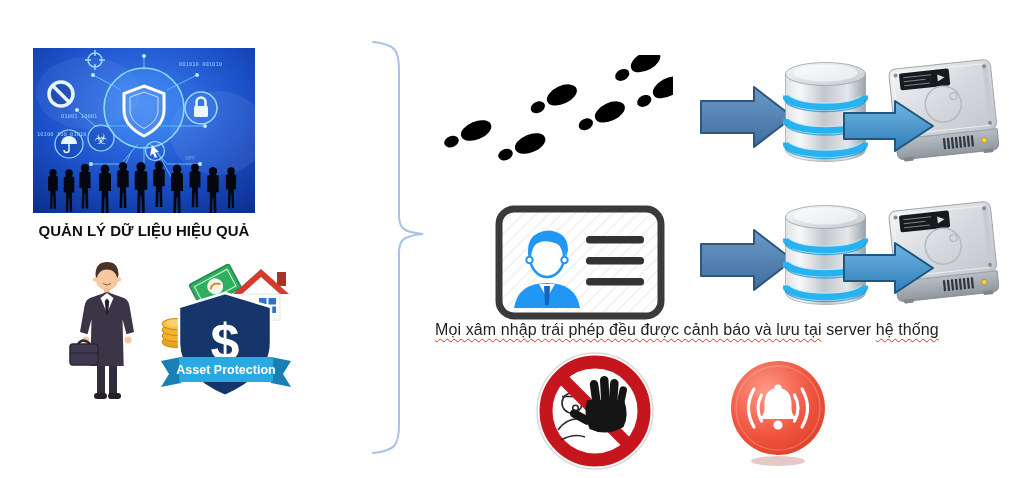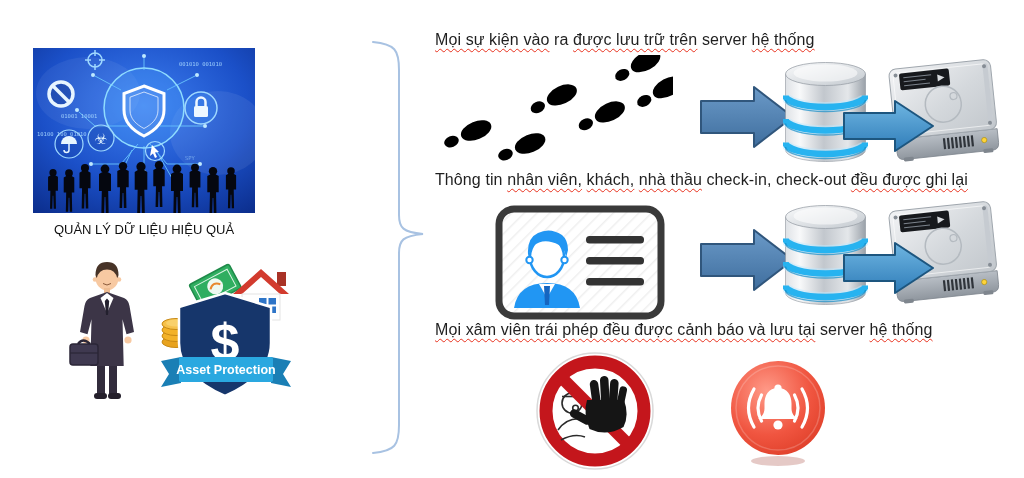--- a/index.html
+++ b/index.html
@@ -3,21 +3,21 @@
 <meta charset="utf-8">
 <style>
   html,body{margin:0;padding:0;background:#fff;}
   #canvas{position:relative;width:1024px;height:478px;background:#ffffff;
           font-family:"Liberation Sans",sans-serif;overflow:hidden;}
   .abs{position:absolute;}
   .heading{font-size:16px;color:#1f1f1f;white-space:nowrap;letter-spacing:.1px;}
   .heading .wavy{text-decoration-line:underline;text-decoration-style:wavy;
                  text-decoration-color:#e8321e;text-decoration-thickness:1px;
                  text-underline-offset:3px;}
-  .caption{font-size:13px;font-weight:normal;color:#111;text-align:center;white-space:nowrap;}
+  .caption{font-size:15px;font-weight:bold;color:#111;text-align:center;white-space:nowrap;}
   svg{display:block;}
 </style>
 </head>
 <body>
 
 <svg aria-hidden="true" style="position:absolute;width:0;height:0;overflow:hidden">
   <defs>
     <linearGradient id="arrGrad" x1="0" y1="0" x2="0" y2="1">
       <stop offset="0" stop-color="#6b9ac8"></stop>
         <stop offset="1" stop-color="#3f6e9e"></stop>
@@ -271,21 +271,20 @@
       <rect x="24" y="94" width="94" height="25" rx="2" fill="#2aa8e0"></rect>
       <text x="71" y="111" text-anchor="middle" font-size="12.5" font-weight="bold" fill="#ffffff">Asset Protection</text>
     </g>
   </svg>
 
 
   <svg class="abs" style="left:365px;top:40px" width="70" height="415" viewBox="0 0 70 415">
     <path d="M8,2 C30,4 34,10 34,30 L34,175 C34,188 38,192 58,194 C38,196 34,200 34,213 L34,385 C34,405 30,411 8,413" fill="none" stroke="#a8c2e2" stroke-width="2" stroke-linecap="round"></path>
   </svg>
 
-  <div class="abs heading" style="left:435px;top:31px"><span class="wavy">Mọi sự kiện vào</span> <span>ra</span> <span class="wavy">được lưu trữ trên</span> <span>server</span> <span class="wavy">hệ thống</span></div>
 
   <svg class="abs" style="left:443px;top:55px" width="230" height="110" viewBox="0 0 230 110" fill="#000">
     <g transform="translate(22,80) rotate(-22)">
         <ellipse cx="12" cy="0" rx="16" ry="9"></ellipse>
         <ellipse cx="-15" cy="1" rx="7.5" ry="5.5"></ellipse>
       </g>
     <g transform="translate(76,93) rotate(-22)">
         <ellipse cx="12" cy="0" rx="16" ry="9"></ellipse>
         <ellipse cx="-15" cy="1" rx="7.5" ry="5.5"></ellipse>
       </g>
@@ -313,21 +312,20 @@
   <svg class="abs" style="left:783px;top:57px" width="85" height="106">
       <use href="#sym-database"></use>
     </svg>
   <svg class="abs" style="left:883px;top:56px" width="125" height="110">
       <use href="#sym-hdd"></use>
     </svg>
   <svg class="abs" style="left:843px;top:98px;z-index:5" width="92" height="56">
       <use href="#sym-flow-arrow"></use>
     </svg>
 
-  <div class="abs heading" style="left:435px;top:171px"><span>Thông tin</span> <span class="wavy">nhân viên,</span> <span class="wavy">khách,</span> <span class="wavy">nhà thầu</span> <span>check-in, check-out</span> <span class="wavy">đều được ghi lại</span></div>
 
   <svg class="abs" style="left:494px;top:204px" width="172" height="117" viewBox="0 0 172 117">
     <rect x="5" y="5" width="162" height="107" rx="15" fill="url(#hatch)" stroke="#3a3a3a" stroke-width="7"></rect>
     <g>
       <path d="M20,104 q4,-25 33,-25 q29,0 33,25 z" fill="#2196f3"></path>
       <polygon points="45,80 53,94 61,80" fill="#ffffff"></polygon>
       <polygon points="50,82 56,82 55,101 51,101" fill="#1565c0"></polygon>
       <ellipse cx="53" cy="53" rx="17" ry="20" fill="#ffffff" stroke="#2196f3" stroke-width="2.5"></ellipse>
       <path d="M34,50 q-1,-16 10,-21 q12,-6 24,2 q6,5 6,15 l-2,8 q-1,-10 -7,-13 q-15,-8 -26,1 q-4,4 -4,12 z" fill="#2196f3"></path>
       <circle cx="35.5" cy="56" r="3.2" fill="#ffffff" stroke="#2196f3" stroke-width="2"></circle>
@@ -346,21 +344,21 @@
   <svg class="abs" style="left:783px;top:200px" width="85" height="106">
       <use href="#sym-database"></use>
     </svg>
   <svg class="abs" style="left:883px;top:198px" width="125" height="110">
       <use href="#sym-hdd"></use>
     </svg>
   <svg class="abs" style="left:843px;top:240px;z-index:5" width="92" height="56">
       <use href="#sym-flow-arrow"></use>
     </svg>
 
-  <div class="abs heading" style="left:435px;top:321px"><span class="wavy">Mọi xâm viên trái phép đều được cảnh báo và lưu tại</span> <span>server</span> <span class="wavy">hệ thống</span></div>
+  <div class="abs heading" style="left:435px;top:321px"><span class="wavy">Mọi xâm nhập trái phép đều được cảnh báo và lưu tại</span> <span>server</span> <span class="wavy">hệ thống</span></div>
 
   <svg class="abs" style="left:534px;top:350px" width="122" height="122" viewBox="0 0 122 122">
     <circle cx="61" cy="61" r="58" fill="#ffffff" stroke="#d9d9d9" stroke-width="1.5"></circle>
     <circle cx="61" cy="61" r="49" fill="#ffffff" stroke="#c4161c" stroke-width="13"></circle>
     <g stroke="#2b2b2b" stroke-width="1.6" fill="none">
       <circle cx="38" cy="53" r="10"></circle>
       <line x1="28" y1="46.5" x2="47" y2="46.5"></line>
       <circle cx="41.5" cy="58" r="2.8"></circle>
       <path d="M24,80 q9,-13 24,-11"></path>
       <path d="M27,90 q13,-7 24,-3"></path>

